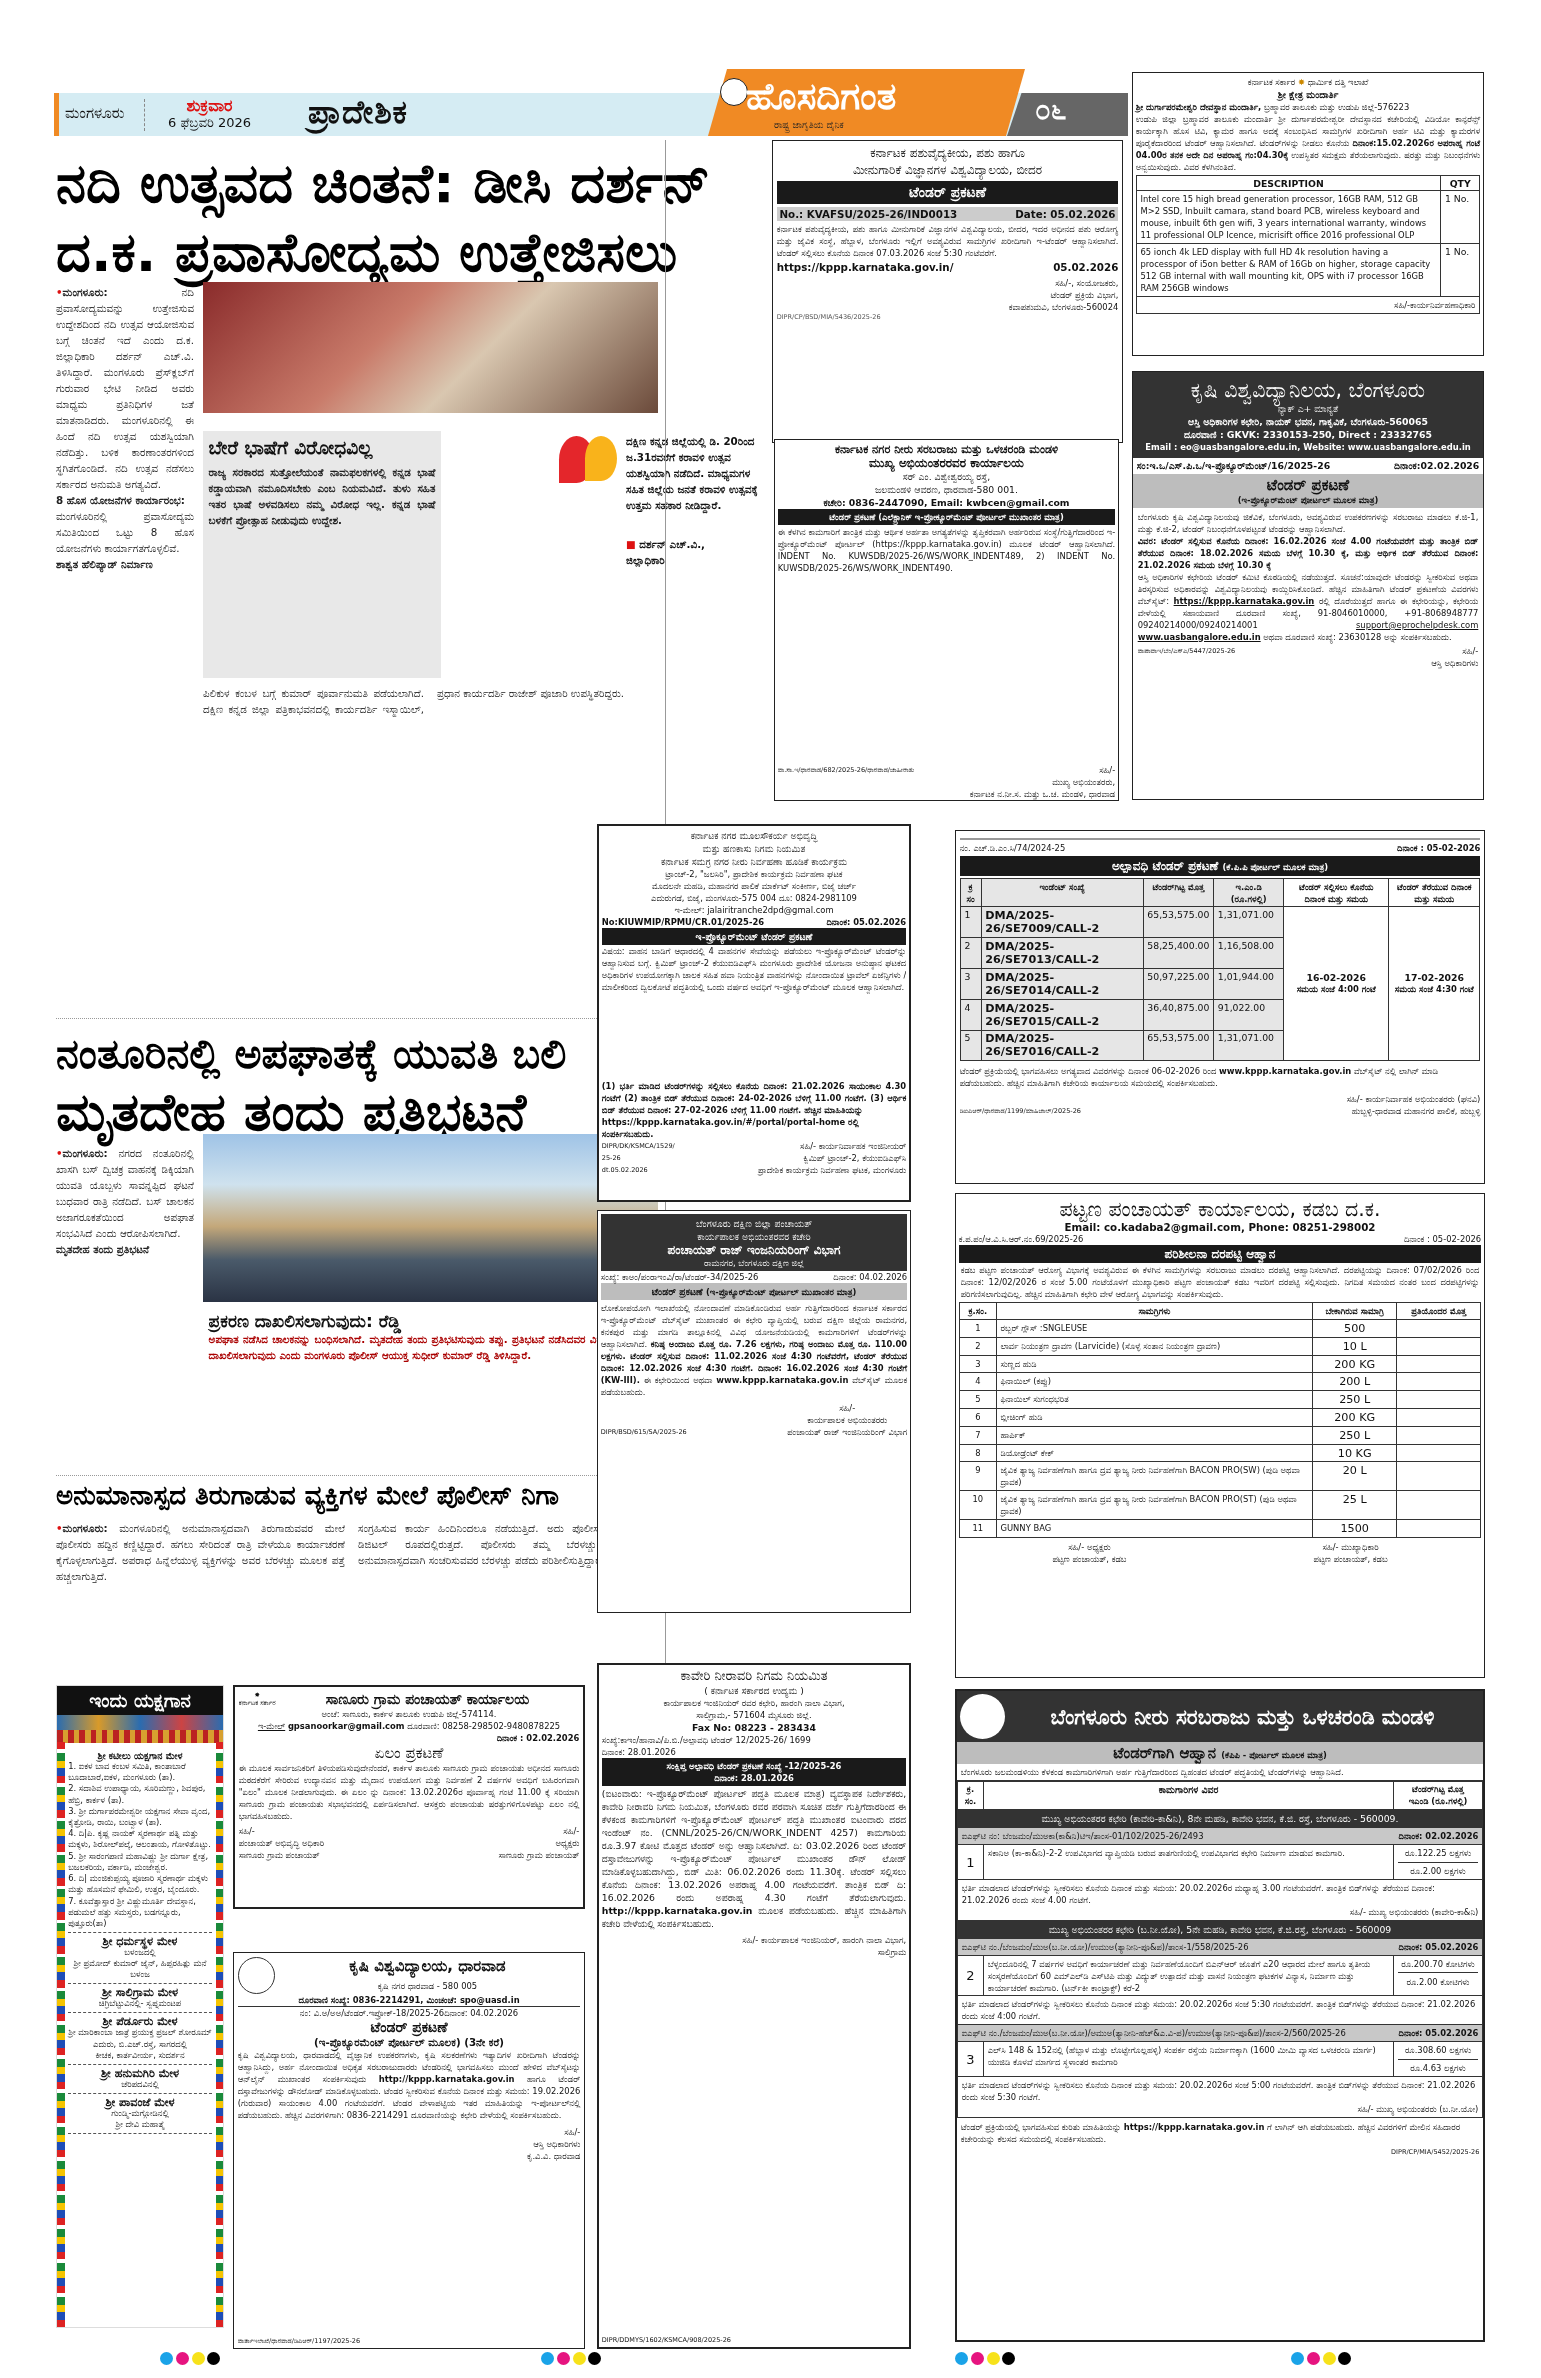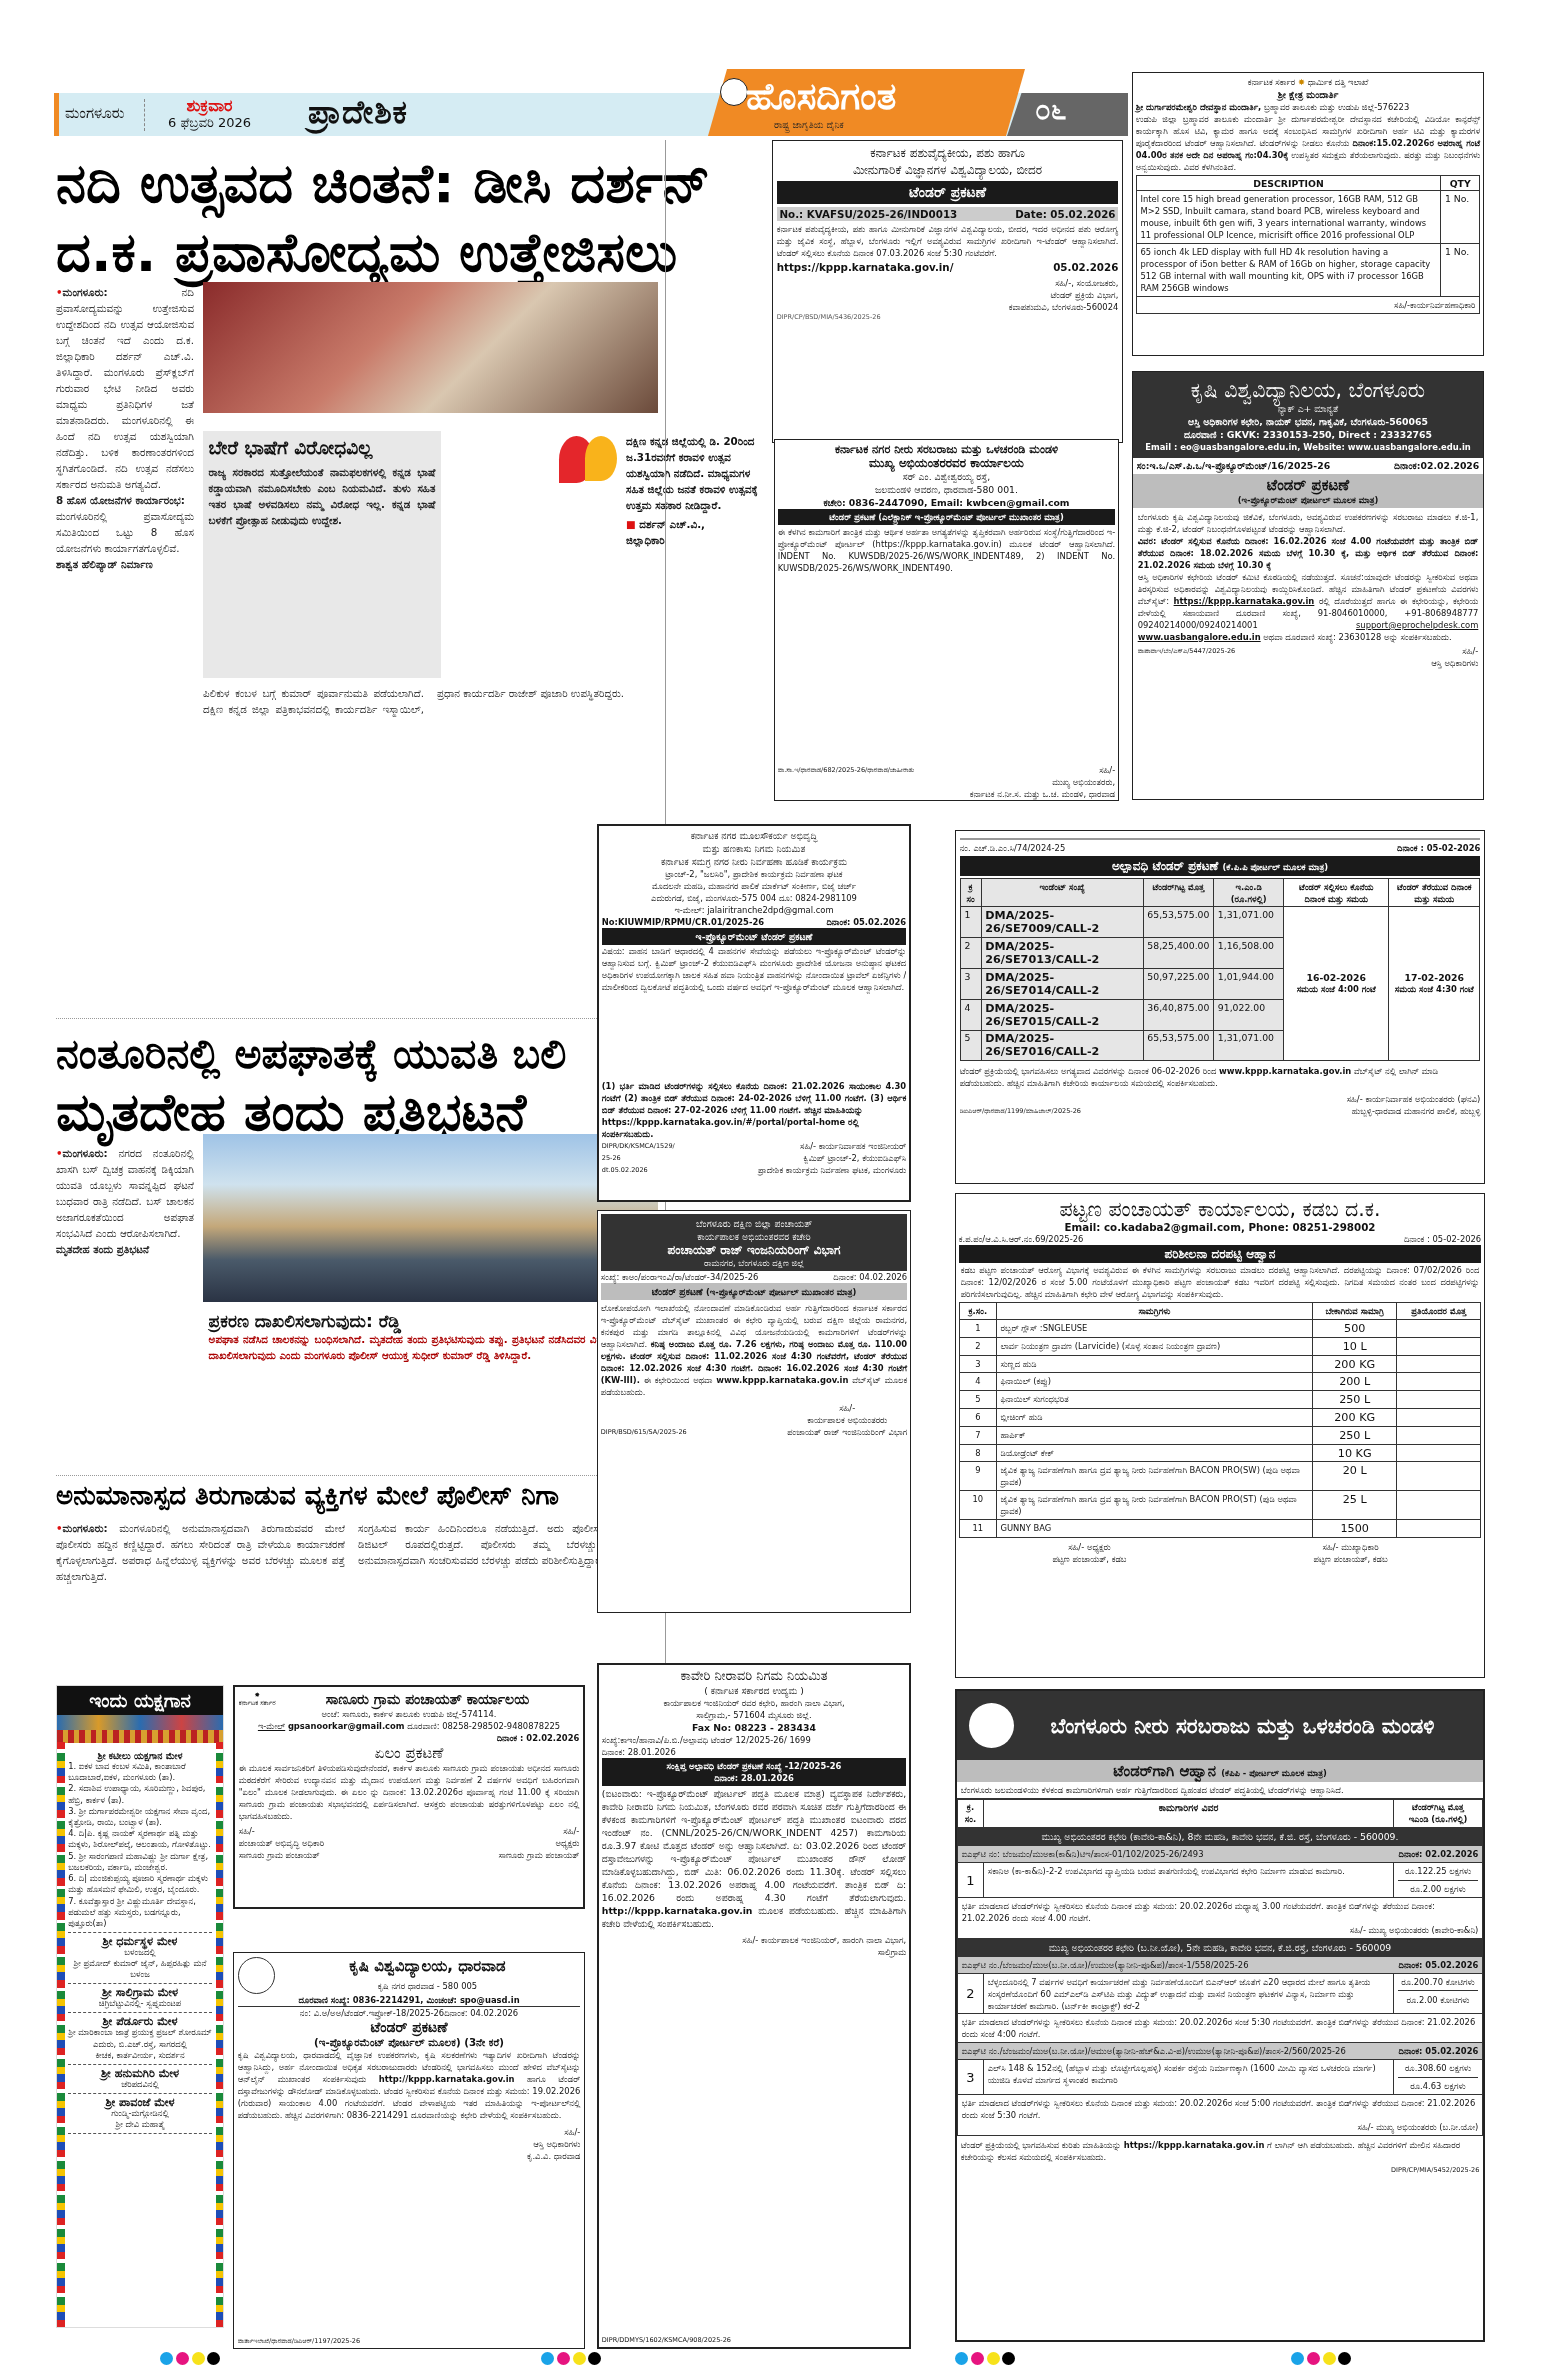--- a/index.html
+++ b/index.html
@@ -64,21 +64,21 @@
 </div>
 <div class="abs photo" style="left:203px;top:282px;width:455px;height:131px"></div>
 <div class="abs" style="left:203px;top:431px;width:238px;height:247px;background:#e8e8e8;padding:5.6px">
   <div style="font-size:18.6px;font-weight:bold;margin-bottom:5.6px">ಬೇರೆ ಭಾಷೆಗೆ ವಿರೋಧವಿಲ್ಲ</div>
   <div class="col-text" style="font-weight:bold;font-size:10.3px">ರಾಜ್ಯ ಸರಕಾರದ ಸುತ್ತೋಲೆಯಂತೆ ನಾಮಫಲಕಗಳಲ್ಲಿ ಕನ್ನಡ ಭಾಷೆ ಕಡ್ಡಾಯವಾಗಿ ನಮೂದಿಸಬೇಕು ಎಂಬ ನಿಯಮವಿದೆ. ತುಳು ಸಹಿತ ಇತರ ಭಾಷೆ ಅಳವಡಿಸಲು ನಮ್ಮ ವಿರೋಧ ಇಲ್ಲ. ಕನ್ನಡ ಭಾಷೆ ಬಳಕೆಗೆ ಪ್ರೋತ್ಸಾಹ ನೀಡುವುದು ಉದ್ದೇಶ.</div>
 </div>
 <div class="abs quote-red"></div>
 <div class="abs quote-yel"></div>
 <div class="abs" style="left:559px;top:433px;width:103px;padding-left:67px;font-size:10.3px;font-weight:bold;line-height:16px;width:205px">
   <span>ದಕ್ಷಿಣ ಕನ್ನಡ ಜಿಲ್ಲೆಯಲ್ಲಿ ಡಿ. 20ರಿಂದ ಜ.31ರವರೆಗೆ ಕರಾವಳಿ ಉತ್ಸವ ಯಶಸ್ವಿಯಾಗಿ ನಡೆದಿದೆ. ಮಾಧ್ಯಮಗಳ ಸಹಿತ ಜಿಲ್ಲೆಯ ಜನತೆ ಕರಾವಳಿ ಉತ್ಸವಕ್ಕೆ ಉತ್ತಮ ಸಹಕಾರ ನೀಡಿದ್ದಾರೆ.</span>
-  <div style="margin-top:3px;color:#d11">■ <span style="color:#111">ದರ್ಶನ್ ಎಚ್.ವಿ.,</span></div>
+  <div style="margin-top:23px;color:#d11">■ <span style="color:#111">ದರ್ಶನ್ ಎಚ್.ವಿ.,</span></div>
   <div>ಜಿಲ್ಲಾಧಿಕಾರಿ</div>
 </div>
 <div class="abs col-text" style="left:203px;top:685px;width:455px;height:140px;overflow:hidden;column-count:2;column-gap:13px">ಪಿಲಿಕುಳ ಕಂಬಳ ಬಗ್ಗೆ ಕುಮಾರ್ ಪೂರ್ವಾನುಮತಿ ಪಡೆಯಲಾಗಿದೆ. ದಕ್ಷಿಣ ಕನ್ನಡ ಜಿಲ್ಲಾ ಪತ್ರಿಕಾಭವನದಲ್ಲಿ ಕಾರ್ಯದರ್ಶಿ ಇಸ್ಮಾಯಿಲ್, ಪ್ರಧಾನ ಕಾರ್ಯದರ್ಶಿ ರಾಜೇಶ್ ಪೂಜಾರಿ ಉಪಸ್ಥಿತರಿದ್ದರು.</div>
 <div class="abs" style="left:56px;top:1018px;width:601px;border-top:0.9px dotted #999"></div>
 
 <div class="abs headline" style="left:56px;top:1025px;width:615px;font-size:41px;line-height:58px">
   <div>ನಂತೂರಿನಲ್ಲಿ ಅಪಘಾತಕ್ಕೆ ಯುವತಿ ಬಲಿ</div>
   <div style="font-size:52px">ಮೃತದೇಹ ತಂದು ಪ್ರತಿಭಟನೆ</div>
 </div>
 <div class="abs col-text" style="left:56px;top:1145px;width:138px;height:326px;overflow:hidden">
@@ -494,21 +494,21 @@
       </div>
       <div style="border-bottom: 0.9px dashed rgb(85, 85, 85); padding: 2.8px 0px; text-align: center;">
         <div style="font-weight:bold;font-size:11.2px">ಶ್ರೀ ಪಾವಂಜೆ ಮೇಳ</div>
         <div style="text-align:center">ಗುಂಡ್ಮಿ-ಮಗ್ಗೋಡಿನಲ್ಲಿ</div>
         <div style="text-align:center">ಶ್ರೀ ದೇವಿ ಮಹಾತ್ಮೆ</div>
       </div>
     </div>
 </div>
 
 <div class="abs box" style="left:955px;top:1689px;width:530px;height:653px;border-width:2.8px">
-  <div style="background:#333;color:#fff;display:flex;align-items:center;padding:12px">
+  <div style="background:#333;color:#fff;display:flex;align-items:center;padding:3px">
     <span style="width:45px;height:45px;border-radius:50%;background:#fff;display:inline-block"></span>
     <span style="flex:1;text-align:center;font-size:20.5px;font-weight:bold">ಬೆಂಗಳೂರು ನೀರು ಸರಬರಾಜು ಮತ್ತು ಒಳಚರಂಡಿ ಮಂಡಳಿ</span>
   </div>
   <div class="graybar" style="font-size:15px;padding:1.9px"><span>ಟೆಂಡರ್‌ಗಾಗಿ ಆಹ್ವಾನ</span> <span class="tiny">(ಕೆಪಿಪಿ - ಪೋರ್ಟಲ್ ಮೂಲಕ ಮಾತ್ರ)</span></div>
   <div class="tiny" style="padding:1.9px 3.7px;border-bottom:0.9px solid #333">ಬೆಂಗಳೂರು ಜಲಮಂಡಳಿಯು ಕೆಳಕಂಡ ಕಾಮಗಾರಿಗಳಿಗಾಗಿ ಅರ್ಹ ಗುತ್ತಿಗೆದಾರರಿಂದ ದ್ವಿಹಂತದ ಟೆಂಡರ್ ಪದ್ಧತಿಯಲ್ಲಿ ಟೆಂಡರ್‌ಗಳನ್ನು ಆಹ್ವಾನಿಸಿದೆ.</div>
   <table>
     <tbody>
         <tr>
           <th class="tiny" style="width:26px">ಕ್ರ. ಸಂ.</th>
           <th class="small">ಕಾಮಗಾರಿಗಳ ವಿವರ</th>

